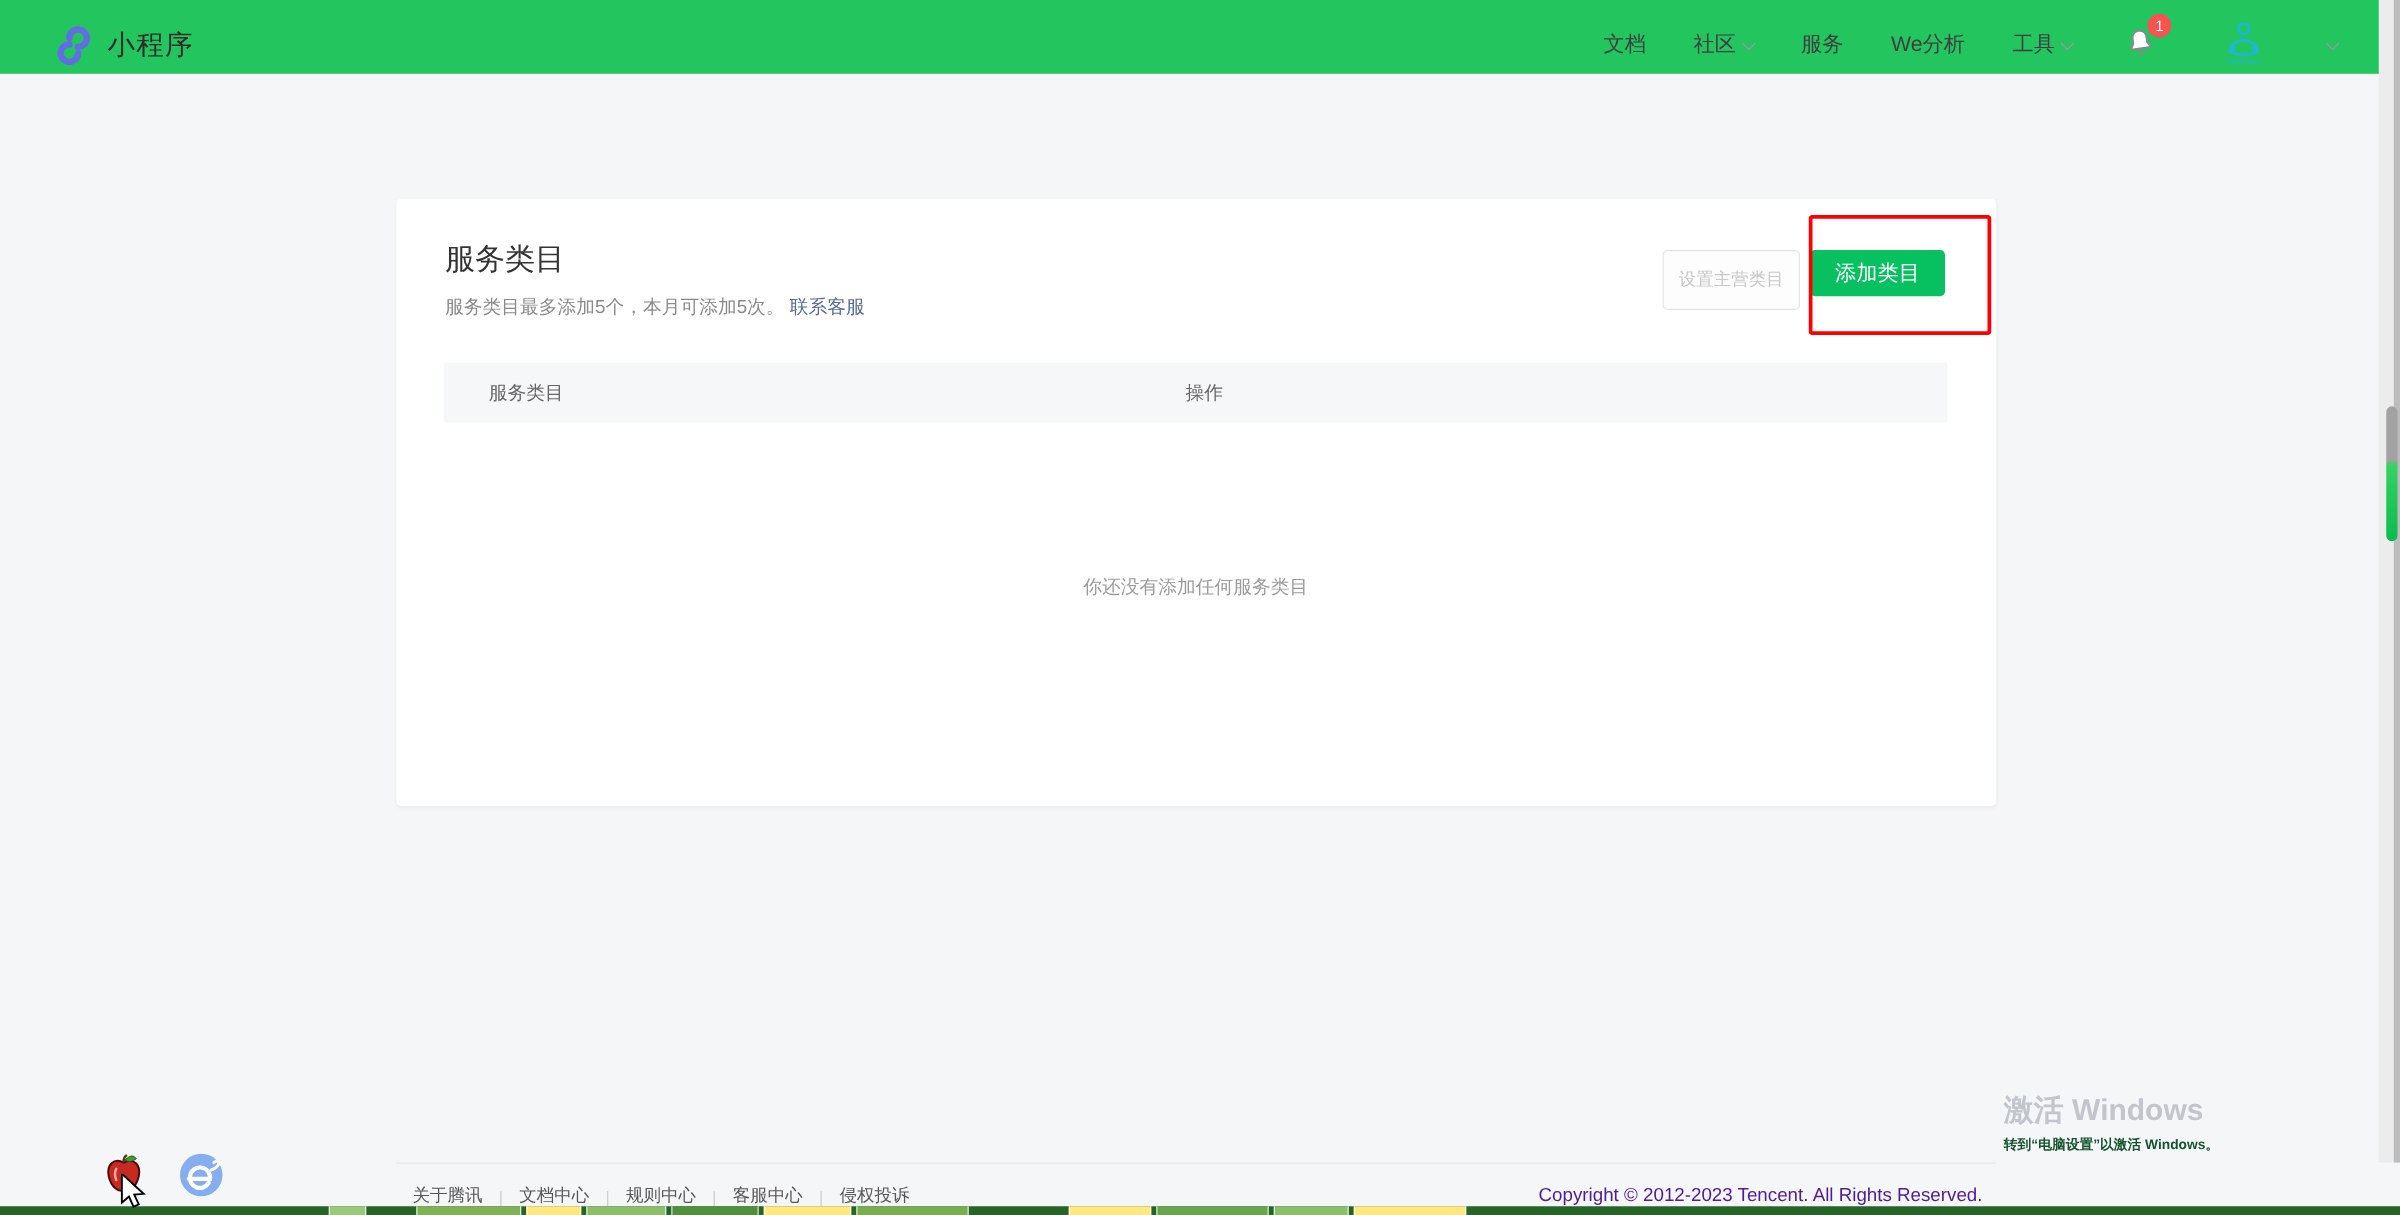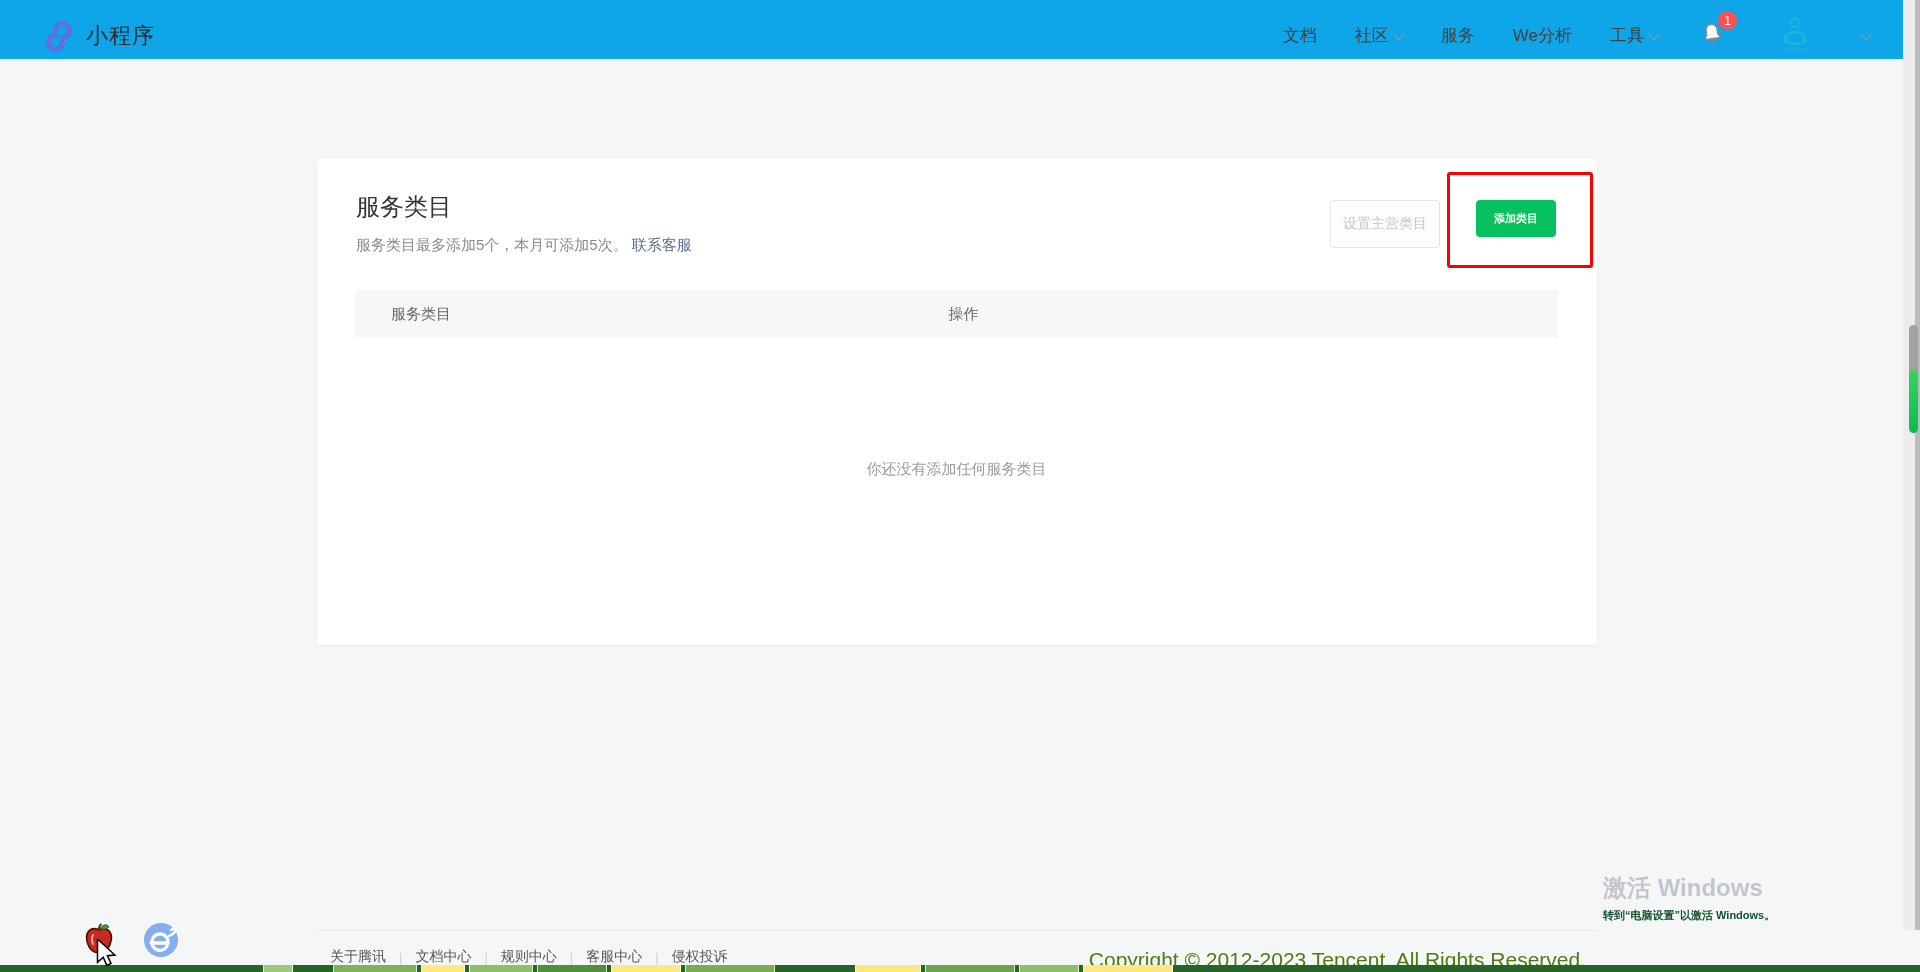--- a/index.html
+++ b/index.html
@@ -6,21 +6,21 @@
   html,body { width:1920px; height:972px; overflow:hidden; }
   body {
     position:relative;
     font-family:"Liberation Sans","DejaVu Sans",sans-serif;
     background:#f5f6f8;
     color:#333;
   }
   
   .topbar {
     position:absolute; top:0; left:0; width:1920px; height:60px;
-    background:#0ea5e9; border-bottom:1px solid #ebedf0;
+    background:#22c55e; border-bottom:1px solid #ebedf0;
     display:flex; align-items:center; justify-content:space-between;
     padding:12px 50px 0 40px; z-index:5;
   }
   .brand { display:flex; align-items:center; gap:10px; }
   .brand-title { font-size:22px; color:#2c2c2c; letter-spacing:1px; }
   .nav { display:flex; align-items:center; gap:38px; font-size:17px; color:#3f3f3f; }
   .nav-item { display:flex; align-items:center; gap:6px; cursor:pointer; white-space:nowrap; }
   .chev {
     width:8px; height:8px; display:inline-block;
     border-right:1.6px solid #9a9a9a; border-bottom:1.6px solid #9a9a9a;
@@ -41,23 +41,23 @@
   }
   .card-title { position:absolute; left:39px; top:32px; font-size:24px; font-weight:400; color:#333; }
   .card-sub { position:absolute; left:39px; top:77px; font-size:15px; color:#8a8a8a;text-align:center; }
   .card-sub a { color:#576b95; text-decoration:none; cursor:pointer; }
   .btn-secondary {
     position:absolute; top:41px; right:157px; width:110px; height:48px;
     background:#fdfdfd; border:1px solid #e5e5e5; border-radius:4px;
     color:#c7c7c7; font-size:14px; cursor:not-allowed;
   }
   .btn-primary {
-    position:absolute; top:41px; right:41px; width:80px; height:37px;
+    position:absolute; top:41px; right:41px; width:108px; height:37px;
     background:#07c160; border:none; border-radius:4px;
-    color:#fff; font-size:11px; font-weight:bold; cursor:pointer;
+    color:#fff; font-size:17px; font-weight:normal; cursor:pointer;
   }
   .red-box {
     position:absolute; top:13px; right:4px; width:146px; height:96px;
     border:3px solid #fb0000; border-radius:3px; pointer-events:none;
   }
   .table { position:absolute; left:38px; top:131px; width:1203px; }
   .thead {
     display:flex; align-items:center; height:48px; background:#f6f7f9;
     border-radius:2px; font-size:15px; color:#666;
   }
@@ -66,21 +66,21 @@
   .th-op { width:90px; text-align:center; padding-right:28px; }
   .empty { padding-top:122px; text-align:center; font-size:15px; color:#9b9b9b; }
   
   .footer-divider { position:absolute; left:317px; top:930px; width:1280px; height:1px; background:#e8e8e8; }
   .footer-links {
     position:absolute; left:330px; top:948px; display:flex; align-items:center;
     font-size:14px; color:#565656;
   }
   .footer-links a { color:#565656; text-decoration:none; cursor:pointer; }
   .sep { color:#cfcfcf; margin:0 13px; font-size:13px; }
-  .copyright { position:absolute; top:948px; right:334px; font-size:21px; color:#4d7c0f;margin-left:47px; }
+  .copyright { position:absolute; top:948px; right:334px; font-size:15px; color:#4c1d95;margin-left:47px; }
   
   .watermark { position:absolute; left:1603px; top:872px; pointer-events:none;font-weight:bold; }
   .wm1 { font-size:24px; color:#c2c6cc; }
   .wm2 { font-size:11px; color:#14532d; margin-top:4px; }
   
   .scroll-track { position:absolute; right:0; top:0; width:17px; height:930px; background:#ececec; z-index:6; }
   .scroll-edge { position:absolute; right:0; top:0; width:5px; height:930px; background:#bcbcbc; z-index:7; }
   .scroll-thumb {
     position:absolute; right:2px; top:325px; width:9px; height:108px; border-radius:5px;
     background:linear-gradient(#a2a2a2 0%, #a2a2a2 40%, #35d163 44%, #0cbb4e 100%);

